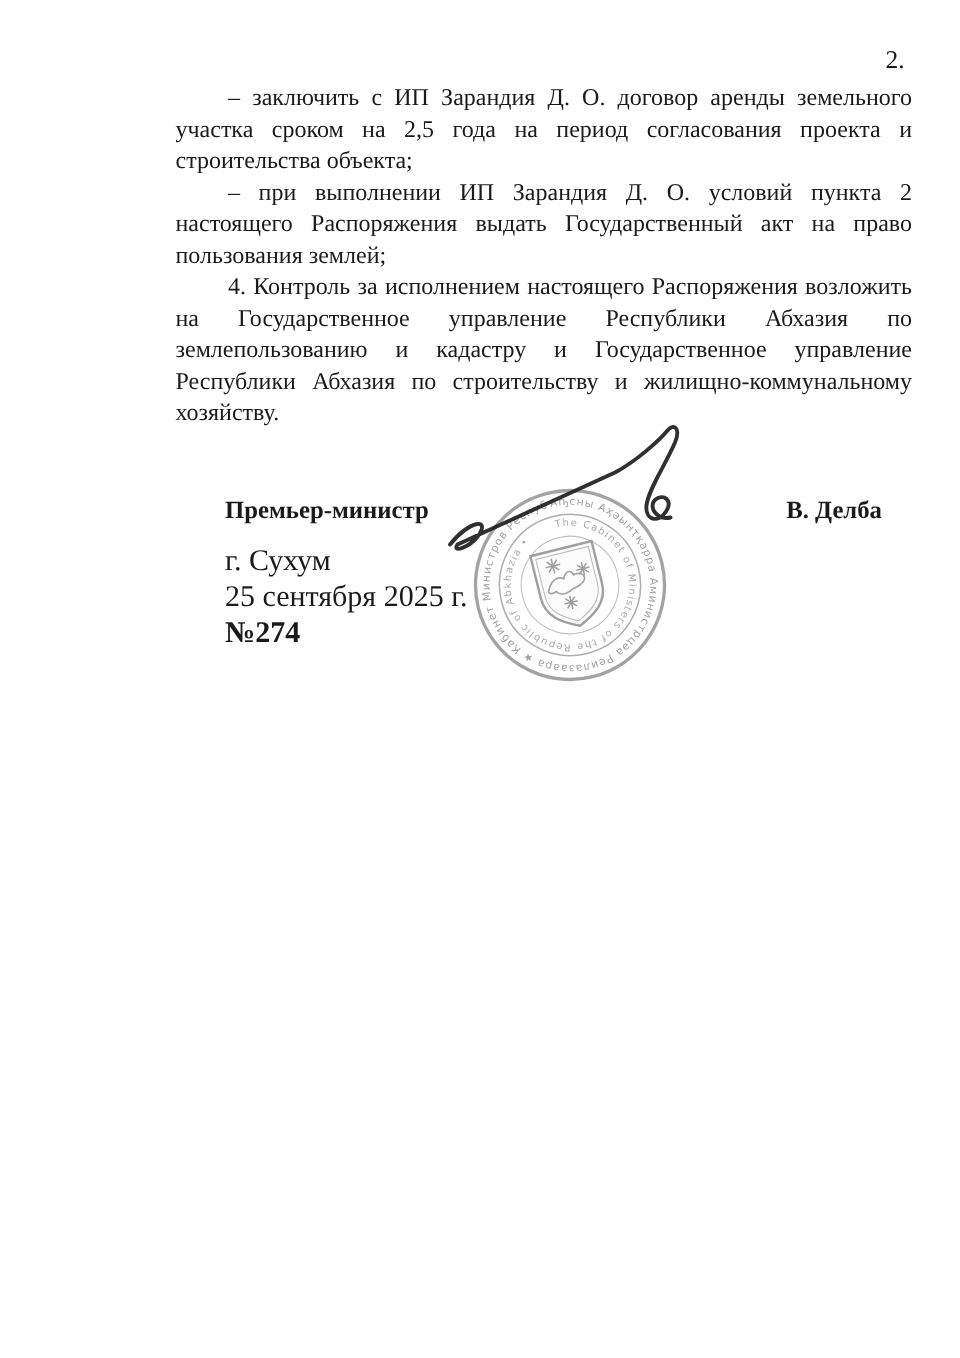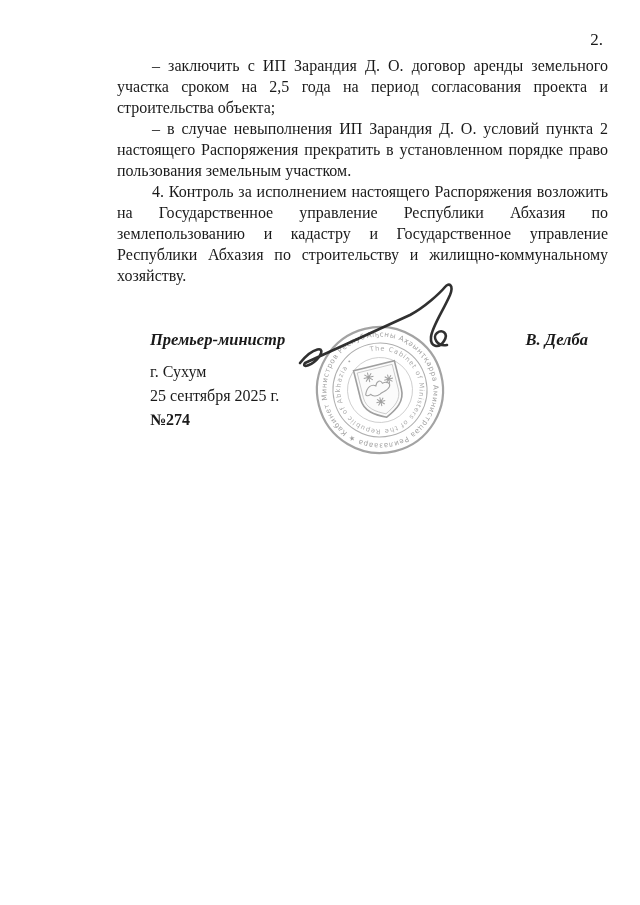--- a/index.html
+++ b/index.html
@@ -18,23 +18,23 @@
   .body-text {
     position:absolute; left:117px; top:55px; width:491px;
     font-size:16px; line-height:21px;
     text-align:justify;
     text-justify: inter-word;
   }
   .body-text p { margin:0; text-indent:35px; }
   .sig-row {
     position:absolute; left:150px; right:52px; top:330px;
     display:flex; justify-content:space-between; align-items:flex-start;
-    font-weight:bold; font-size:16.5px;font-style:italic;
+    font-weight:bold; font-size:16.5px;
   }
-  .meta { position:absolute; left:150px; font-size:16px; }
+  .meta { position:absolute; left:150px; font-size:20px; }
   .meta.city { top:363px; }
   .meta.date { top:387px;text-align:right; }
   .meta.num  { top:411px;font-weight:bold; }
   .stamp-svg {
     position:absolute; left:295px; top:305px;
     width:170px; height:170px;
     opacity:0.82;
   }
   .stamp-svg text {
     font-family:"DejaVu Sans", sans-serif;
@@ -46,21 +46,21 @@
 </style>
 </head>
 <body>
 
 <div class="page">
 
   <div class="page-number">2.</div>
 
   <div class="body-text">
     <p>– заключить с ИП Зарандия Д. О. договор аренды земельного участка сроком на 2,5 года на период согласования проекта и строительства объекта;</p>
-    <p>– в случае невыполнения ИП Зарандия Д. О. условий пункта 2 настоящего Распоряжения прекратить в установленном порядке право пользования земельным участком.</p>
+    <p>– при выполнении ИП Зарандия Д. О. условий пункта 2 настоящего Распоряжения выдать Государственный акт на право пользования землей;</p>
     <p>4. Контроль за исполнением настоящего Распоряжения возложить на Государственное управление Республики Абхазия по землепользованию и кадастру и Государственное управление Республики Абхазия по строительству и жилищно-коммунальному хозяйству.</p>
   </div>
 
   <div class="sig-row">
     <span>Премьер-министр</span>
     <span>В. Делба</span>
   </div>
 
   <div class="meta city">г. Сухум</div>
   <div class="meta date">25 сентября 2025 г.</div>

